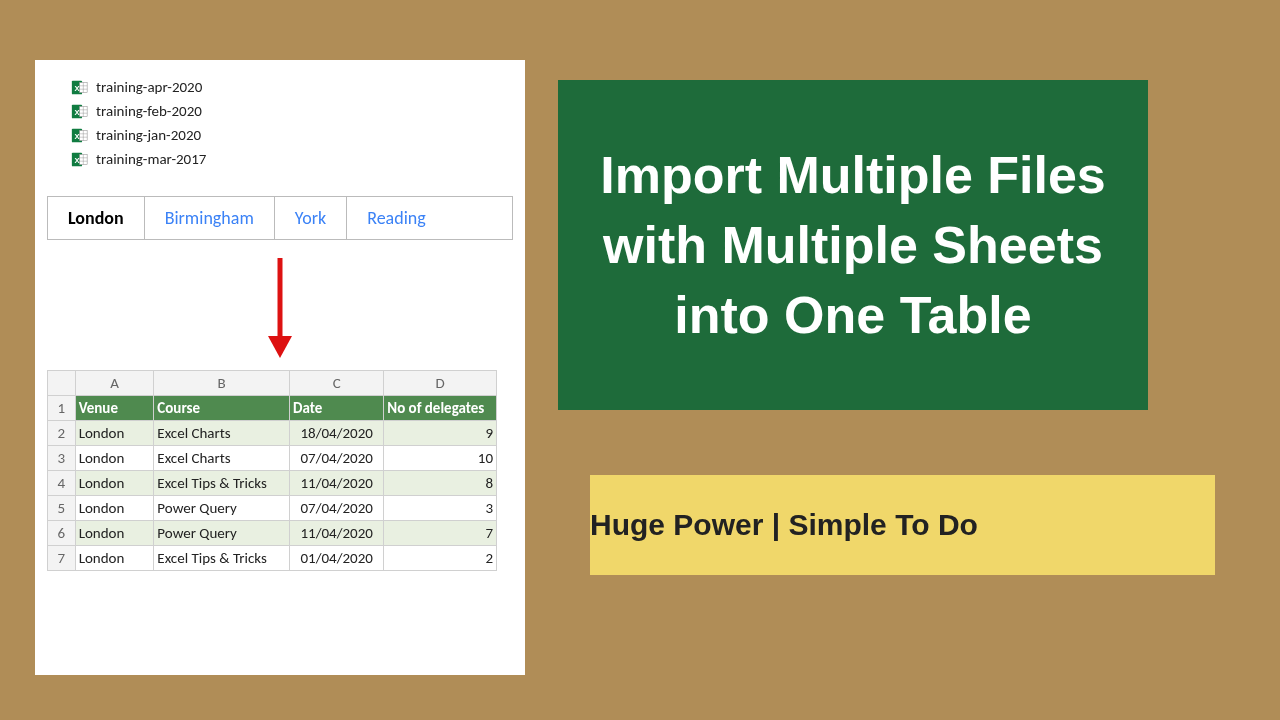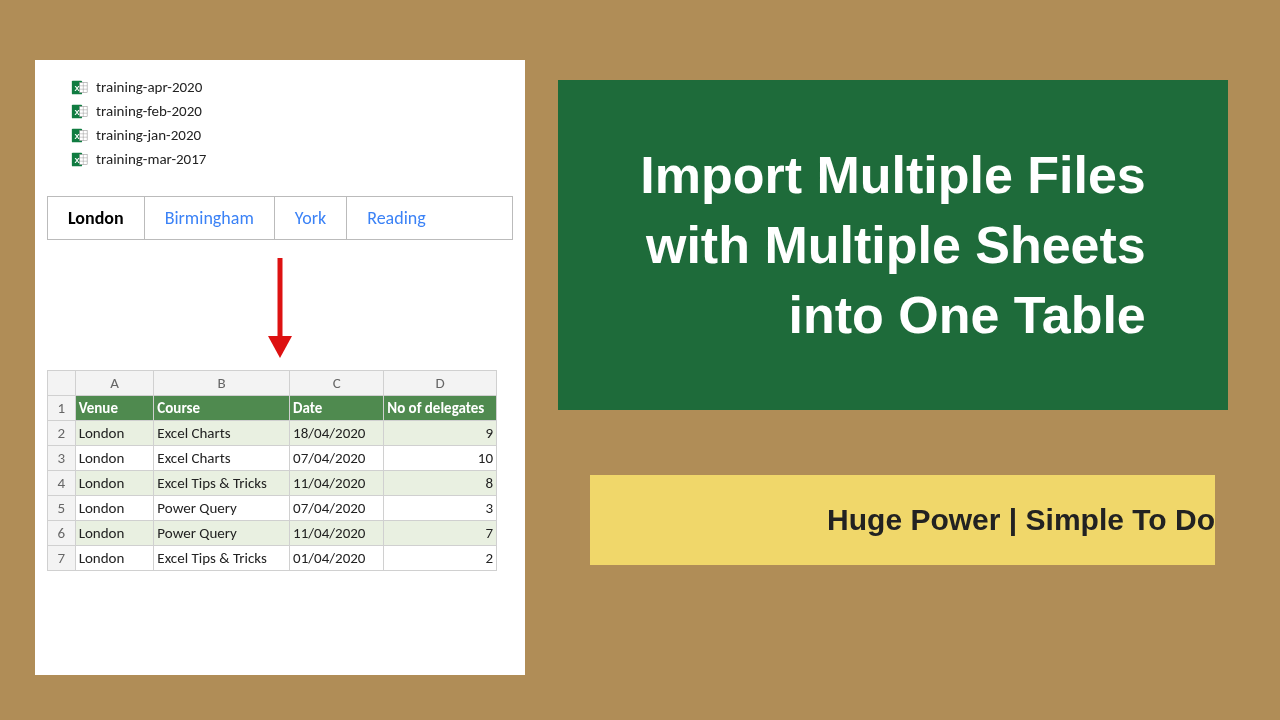--- a/index.html
+++ b/index.html
@@ -64,42 +64,42 @@
   }
   .sheet td.cell {
     border: 1px solid #d0d0d0;
     padding: 3px 3px; color: #222;
   }
   .sheet tr.hdr td.cell {
     background: #4f8a4f; color: #fff; font-weight: bold;
   }
   .sheet tr.alt td.cell { background: #e9f0e1; }
   .sheet td.cell.num { text-align: right; }
-  .sheet td.cell.date { text-align: left; }
+  .sheet td.cell.date { text-align: center; }
 
   .title-box {
     position: absolute;
     left: 558px; top: 80px;
-    width: 670px; height: 330px;
+    width: 590px; height: 330px;
     background: #1e6b3a;
     color: #fff;
     display: flex; align-items: center; justify-content: center;
-    text-align: right;
+    text-align: center;
     padding: 28px 30px;
   }
   .title-box-inner {
     font-size: 52px; font-weight: bold; line-height: 1.35;
     font-family: "Segoe UI", Arial, sans-serif;
   }
   .sub-box {
     position: absolute;
     left: 590px; top: 475px;
-    width: 625px; height: 90px;
+    width: 625px; height: 100px;
     background: #f0d76a;
-    display: flex; align-items: center; justify-content: flex-end;
+    display: flex; align-items: center; justify-content: flex-start;
   }
   .sub-box-inner {
     font-size: 30px; font-weight: bold; color: #222;
     font-family: "Segoe UI", Arial, sans-serif;
   }
 </style>
 </head>
 <body>
 
 <div class="left-panel">

